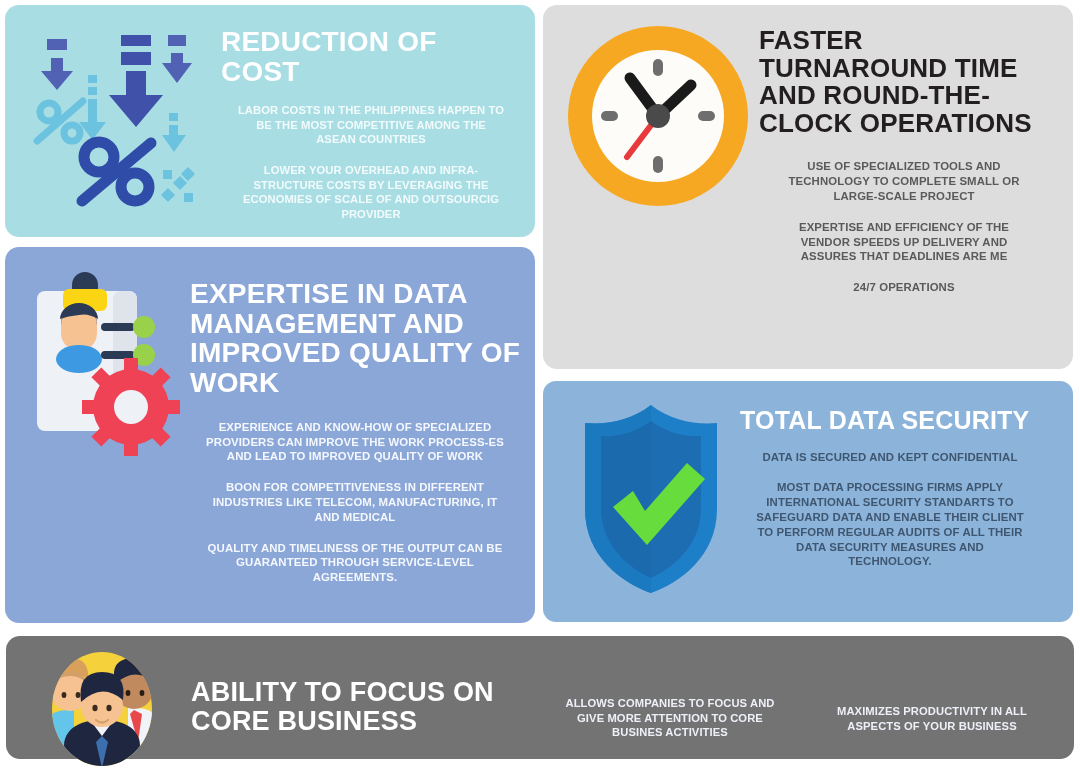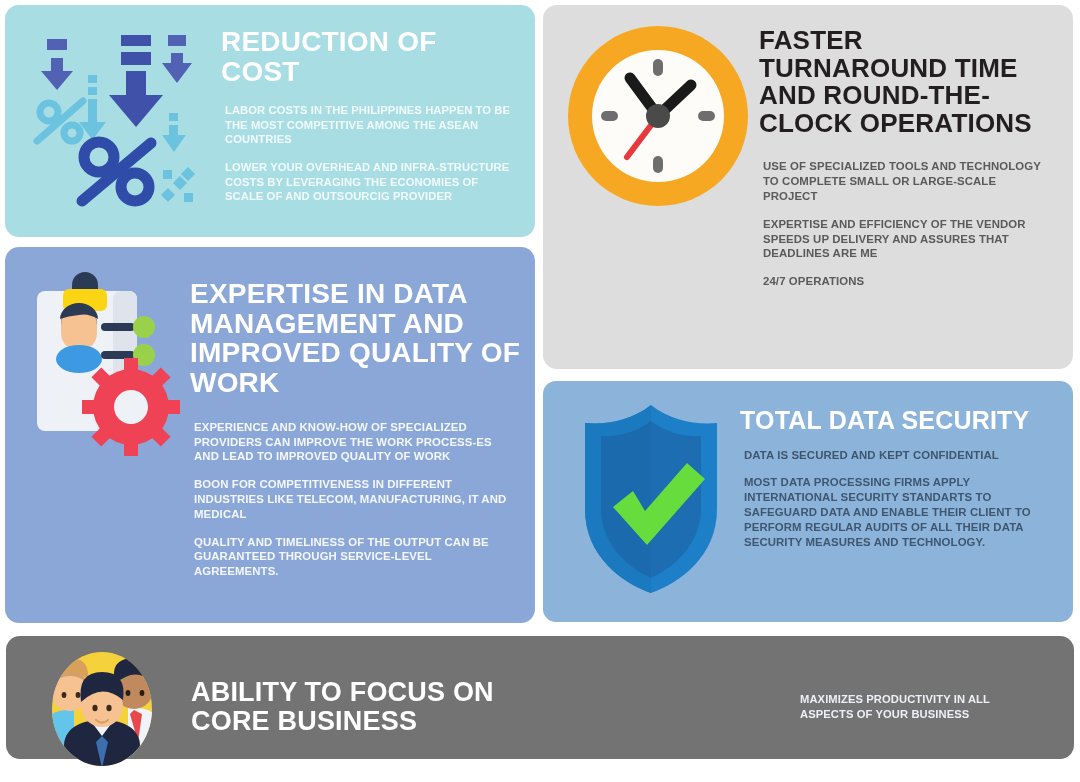--- a/index.html
+++ b/index.html
@@ -17,22 +17,22 @@
   #panel-expertise {left:5px;   top:247px; width:530px; height:376px; background:#8ba7d8;}
   #panel-security  {left:543px; top:381px; width:530px; height:241px; background:#8cb4da;border-radius:13px;}
   #panel-focus     {left:6px;   top:636px; width:1068px;height:123px; background:#737373;}
 
   
   .title{
     font-weight:bold;letter-spacing:.2px;margin:0;
     text-transform:uppercase;line-height:1.06;
   }
   .body{
-    margin:4px;font-weight:bold;text-transform:uppercase;
-    line-height:1.30;letter-spacing:.1px;
+    margin:16px;font-weight:bold;text-transform:uppercase;
+    line-height:1.30;letter-spacing:.1px;text-align:center;
   }
   .para + .para{margin-top:13px;}
 
   
   #panel-cost .txt{position:absolute;left:216px;top:22px;width:300px;}
   #panel-cost .title{color:#ffffff;font-size:28px;}
   #panel-cost .body{color:#f2fbfc;font-size:11.2px;}
   #panel-cost .paras{margin-top:17px;}
 
   
@@ -276,16 +276,17 @@
           <circle cx="68" cy="56" r="21" fill="#f7c291"></circle>
           <path d="M47 52 q21 -20 42 -2 q4 -28 -21 -28 q-25 0 -21 30 z" fill="#1f2740"></path>
           <ellipse cx="61" cy="58" rx="2.6" ry="3.3" fill="#3c2a1e"></ellipse>
           <ellipse cx="75" cy="58" rx="2.6" ry="3.3" fill="#3c2a1e"></ellipse>
           <path d="M62 70 q6 5 12 0" stroke="#d3a06a" stroke-width="2.2" fill="none" stroke-linecap="round"></path>
         </g>
       </svg>
     </div>
 
     <h2 class="title">ABILITY TO FOCUS ON CORE BUSINESS</h2>
+    <p class="body col" id="focus-col-1">ALLOWS COMPANIES TO FOCUS AND GIVE MORE ATTENTION TO CORE BUSINES ACTIVITIES</p>
     <p class="body col" id="focus-col-2">MAXIMIZES PRODUCTIVITY IN ALL ASPECTS OF YOUR BUSINESS</p>
   </section>
 
 </div>
 
 </body></html>

